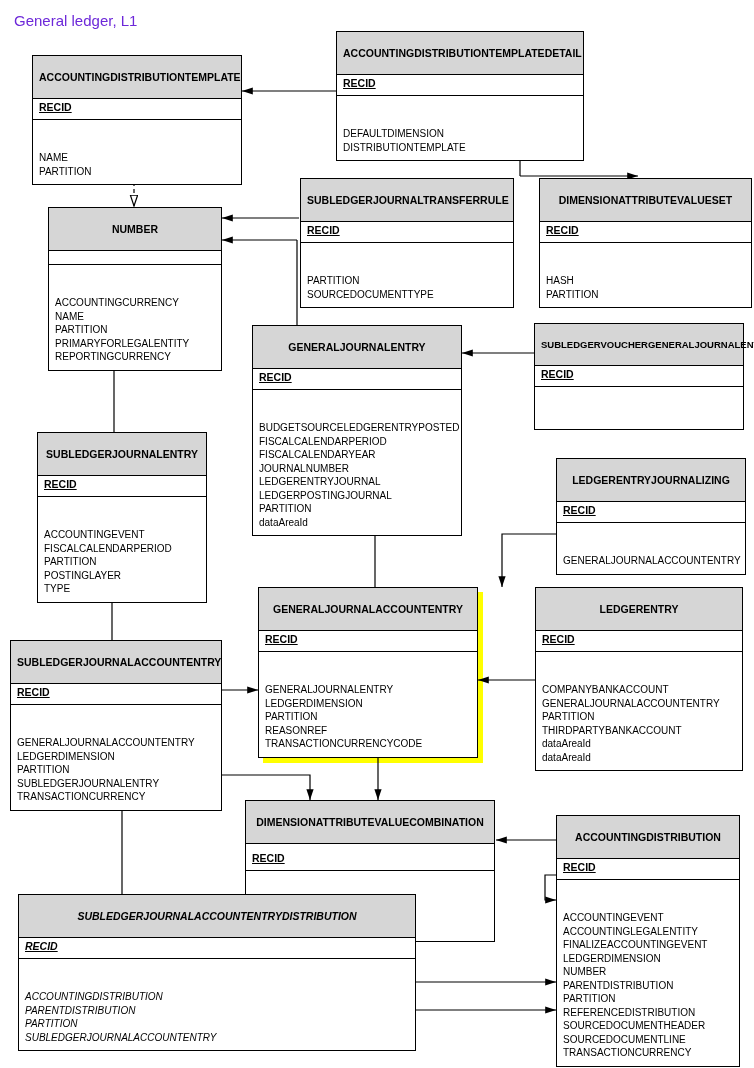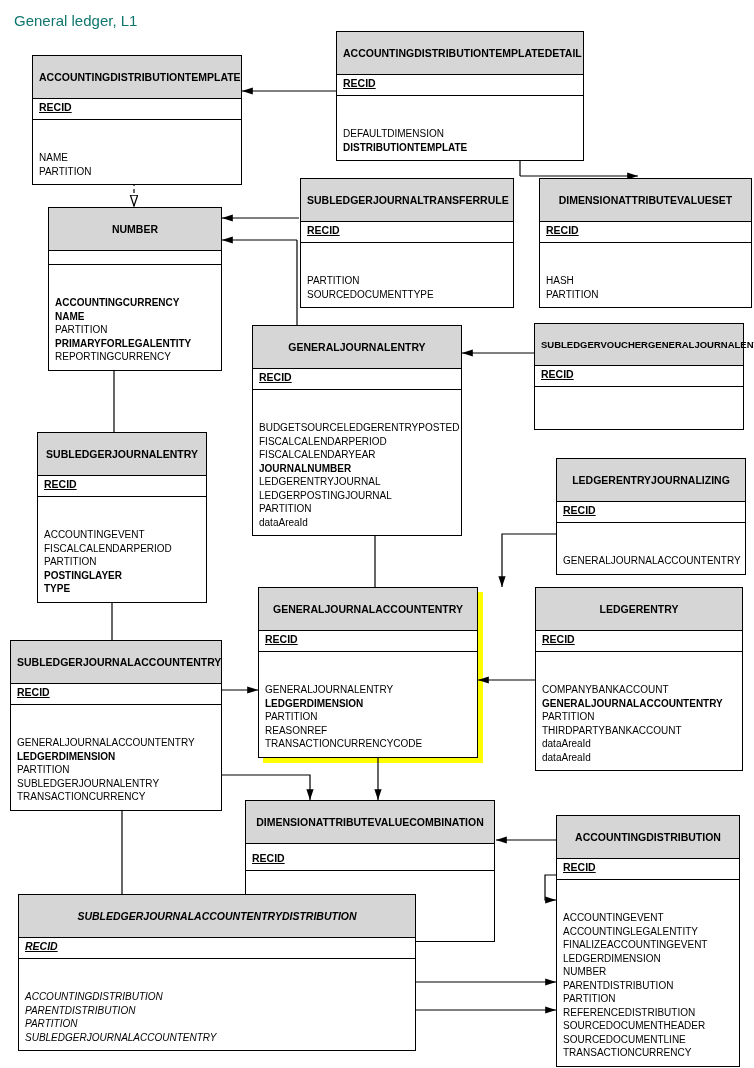--- a/index.html
+++ b/index.html
@@ -11,21 +11,21 @@
     background: #fff;
     width: 754px;
     height: 1068px;
     position: relative;
   }
   .title {
     position: absolute;
     top: 12px;
     left: 14px;
     font-size: 15px;
-    color: #0f766e;
+    color: #6d28d9;
   }
   .entity {
     position: absolute;
     border: 1px solid #000;
     background: #fff;
     display: flex;
     flex-direction: column;
   }
   .entity-header {
     background: #d6d6d6;
@@ -42,21 +42,21 @@
     text-decoration: underline;
     font-size: 10.5px;
   }
   .entity-body {
     padding: 3px 6px 6px 6px;
     font-size: 10px;
     line-height: 1.35;
     margin-top: 28px;
   }
   .entity-body div { white-space: nowrap; }
-  .b { font-weight: bold; }
+  .b { font-weight: normal; }
   .entity.hl::after {
     content: "";
     position: absolute;
     top: 4px; bottom: -6px; left: 4px; right: -6px;
     background: #ffff00;
     z-index: -1;
   }
   svg.arrows {
     position: absolute;
     top: 0; left: 0;

